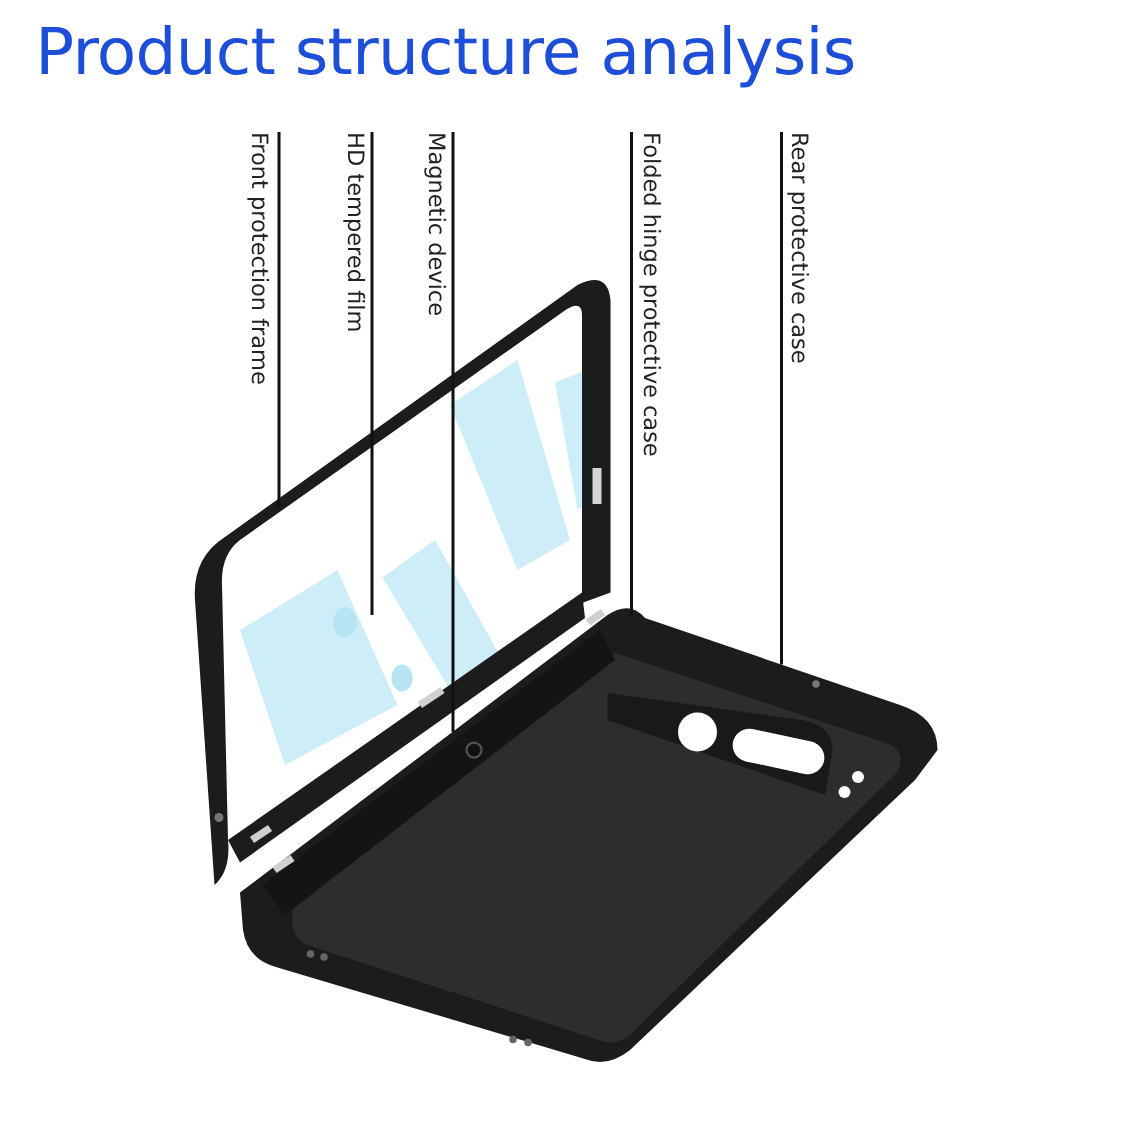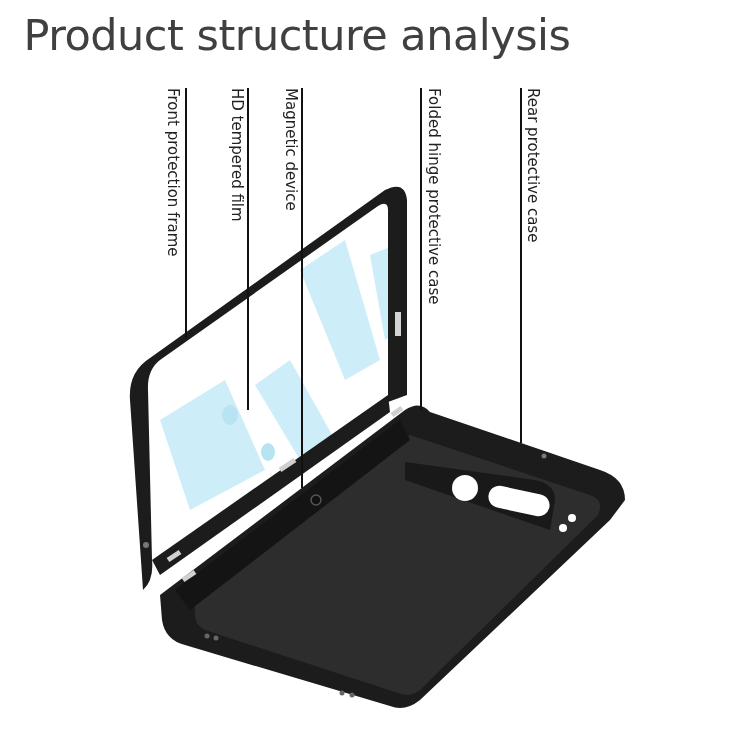--- a/index.html
+++ b/index.html
@@ -1,17 +1,17 @@
 <!DOCTYPE html>
 <html><head>
 <meta charset="utf-8">
 <style>
   html, body { margin:0; padding:0; background:#ffffff; }
   body { width:750px; height:750px; position:relative; overflow:hidden; font-family:"Liberation Sans", "DejaVu Sans", sans-serif; }
-  .title { position:absolute; left:0; top:10px; width:594px; text-align:center; font-size:43px; color:#404040; font-family:"DejaVu Sans", sans-serif; letter-spacing:-0.5px; }
+  .title { position:absolute; left:0; top:10px; width:594px; text-align:center; font-size:43px; color:#1d4ed8; font-family:"DejaVu Sans", sans-serif; letter-spacing:-0.5px; }
   .vlabel { position:absolute; top:88px; writing-mode:vertical-rl; font-size:15px; color:#222; font-family:"DejaVu Sans", sans-serif; white-space:nowrap; line-height:1; }
   .vline { position:absolute; top:88px; width:2px; background:#111; }
   svg.product { position:absolute; left:0; top:0; }
 </style>
 </head>
 <body>
 
 <div class="title">Product structure analysis</div>
 
 <svg class="product" width="750" height="750" viewBox="0 0 750 750">

